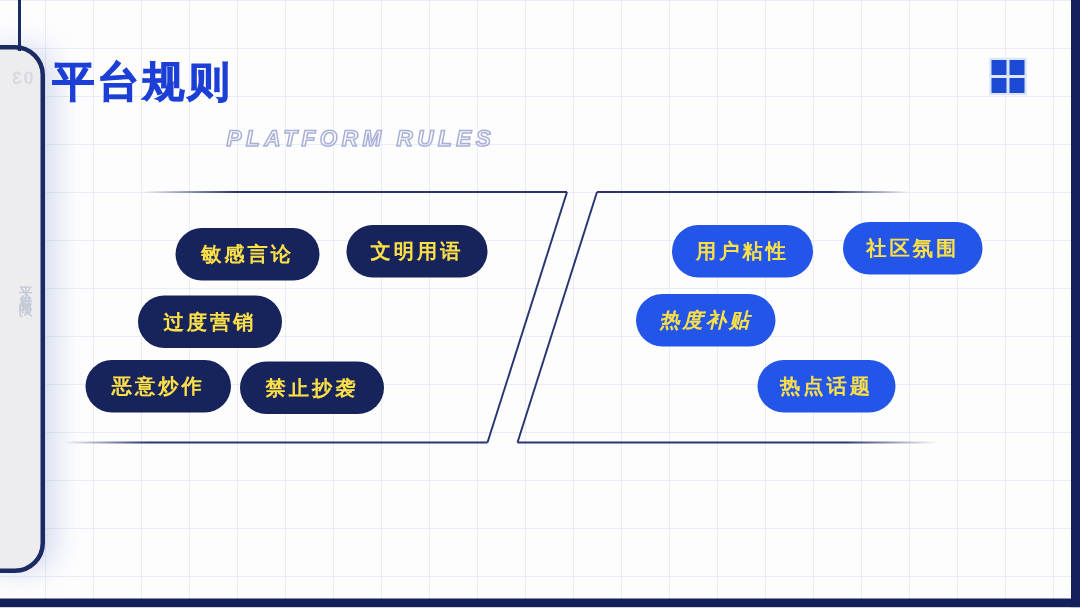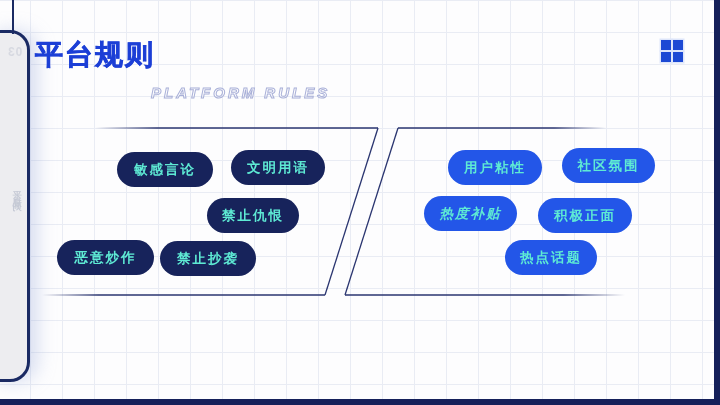--- a/index.html
+++ b/index.html
@@ -48,21 +48,21 @@
     position:absolute;left:661px;top:40px;width:22px;height:22px;
     display:grid;grid-template-columns:10px 10px;grid-template-rows:10px 10px;gap:2px;
   }
   .grid-icon span{background:#1c49d4;box-shadow:0 0 0 1.5px #dde5fa;}
   
   .panel-lines{position:absolute;left:0;top:0;width:720px;height:405px;pointer-events:none;}
   
   .pill{
     position:absolute;height:35px;border-radius:18px;
     display:flex;align-items:center;justify-content:center;
-    color:#5eead4;font-size:13.5px;font-weight:bold;letter-spacing:2px;
+    color:#fde047;font-size:13.5px;font-weight:bold;letter-spacing:2px;
     white-space:nowrap;
   }
   .pill.dark{background:#17235b;}
   .pill.blue{background:#2356e8;}
 </style>
 </head>
 <body>
 
 <div class="stage">
 
@@ -108,25 +108,24 @@
     <path d="M95,128 L378,128" stroke="url(#fadeL1)" stroke-width="1.3" fill="none"></path>
     <path d="M378,128 L325,295" stroke="#2a3570" stroke-width="1.3" fill="none"></path>
     <path d="M42,295 L325,295" stroke="url(#fadeL2)" stroke-width="1.3" fill="none"></path>
     <path d="M398,128 L606,128" stroke="url(#fadeR1)" stroke-width="1.3" fill="none"></path>
     <path d="M398,128 L345,295" stroke="#2a3570" stroke-width="1.3" fill="none"></path>
     <path d="M345,295 L625,295" stroke="url(#fadeR2)" stroke-width="1.3" fill="none"></path>
   </svg>
 
   <div class="pill dark" style="left:117px;top:152px;width:96px;">敏感言论</div>
   <div class="pill dark" style="left:231px;top:150px;width:94px;">文明用语</div>
-  <div class="pill dark" style="left:207px;top:198px;width:92px;">禁止仇恨</div>
+  <div class="pill dark" style="left:92px;top:197px;width:96px;">过度营销</div>
   <div class="pill dark" style="left:57px;top:240px;width:97px;">恶意炒作</div>
   <div class="pill dark" style="left:160px;top:241px;width:96px;">禁止抄袭</div>
 
   <div class="pill blue" style="left:448px;top:150px;width:94px;">用户粘性</div>
   <div class="pill blue" style="left:562px;top:148px;width:93px;">社区氛围</div>
   <div class="pill blue" style="left:424px;top:196px;width:93px;font-style:italic;">热度补贴</div>
-  <div class="pill blue" style="left:538px;top:198px;width:94px;">积极正面</div>
   <div class="pill blue" style="left:505px;top:240px;width:92px;">热点话题</div>
 
   <div class="bar-right"></div>
   <div class="bar-bottom"></div>
 </div>
 
 </body></html>

